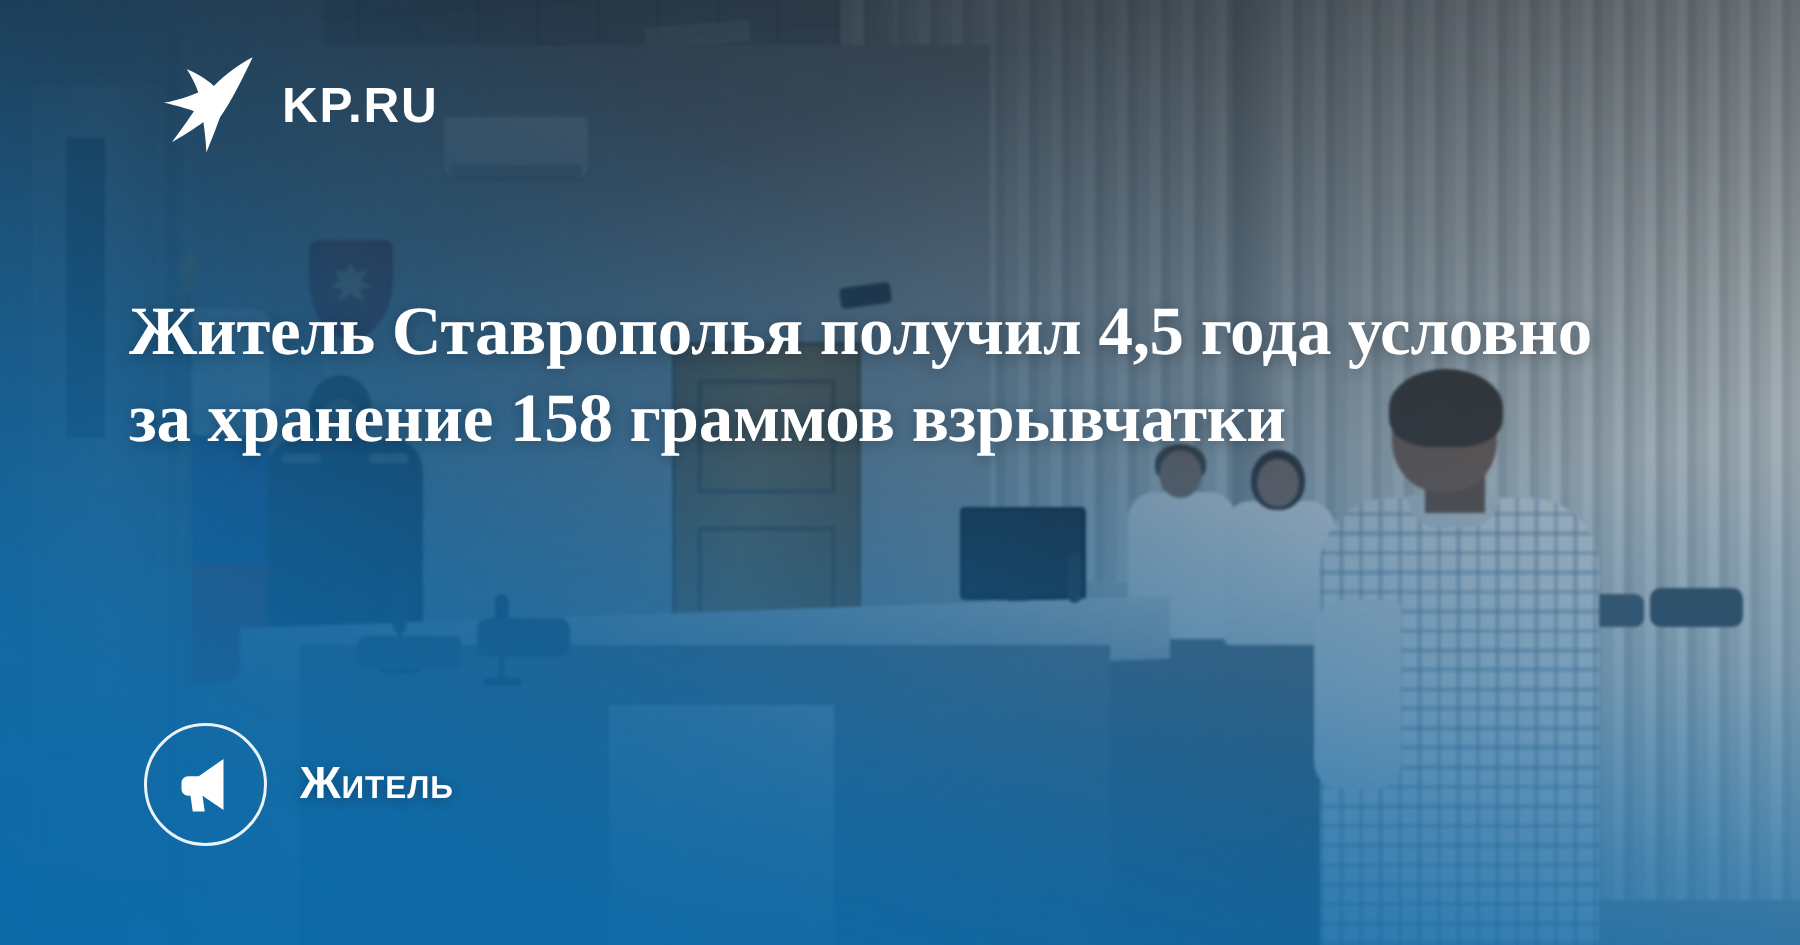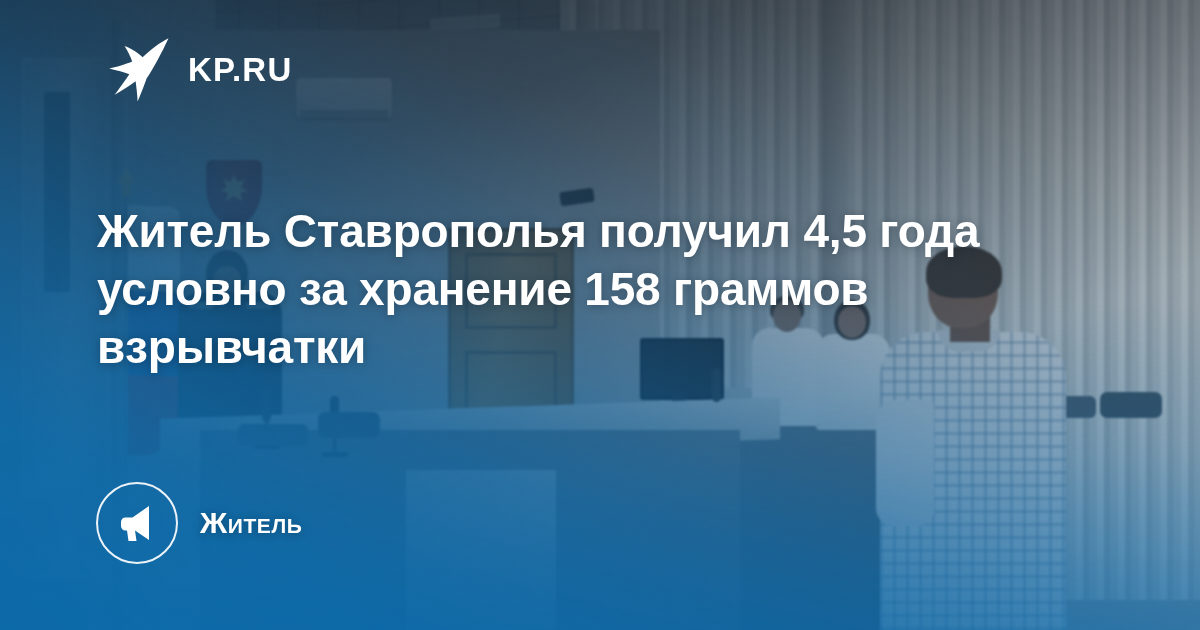--- a/index.html
+++ b/index.html
@@ -294,27 +294,27 @@
     font-size:33px;
     font-weight:700;
     letter-spacing:1.2px;
     line-height:1;
     font-family:"Liberation Sans","DejaVu Sans",sans-serif;
   }
 
   .headline{
     position:absolute;left:86px;top:192px;
     width:1000px;
-    margin:11px;
+    margin:0;
     color:#ffffff;
     font-size:46px;
     font-weight:700;
     line-height:1.26;
     letter-spacing:-0.2px;
-    font-family:Liberation Sans, sans-serif;
+    font-family:Liberation Serif, serif;
     text-shadow:0 1px 10px rgba(8,20,32,.35);
   }
 
   .badge{
     position:absolute;left:96px;top:482px;
     display:flex;align-items:center;gap:22px;
   }
   .badge-circle{
     width:82px;height:82px;border-radius:50%;
     border:2px solid rgba(255,255,255,.92);

